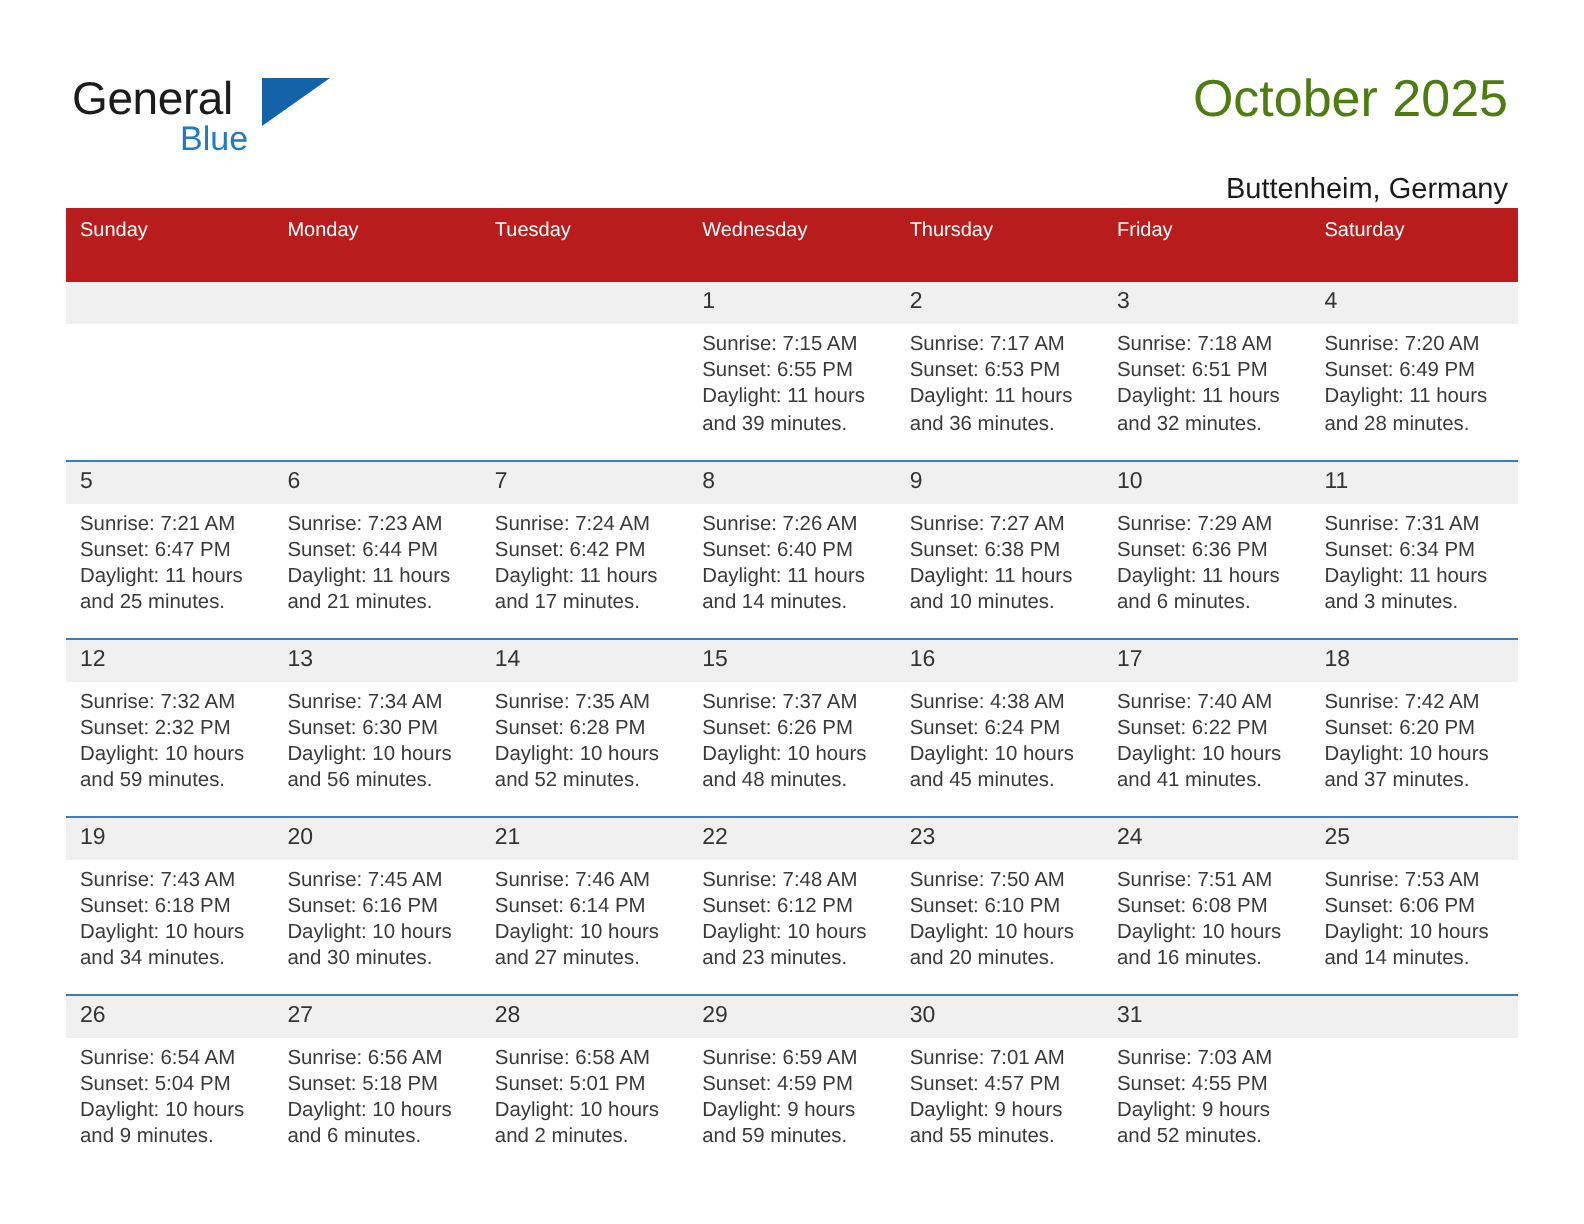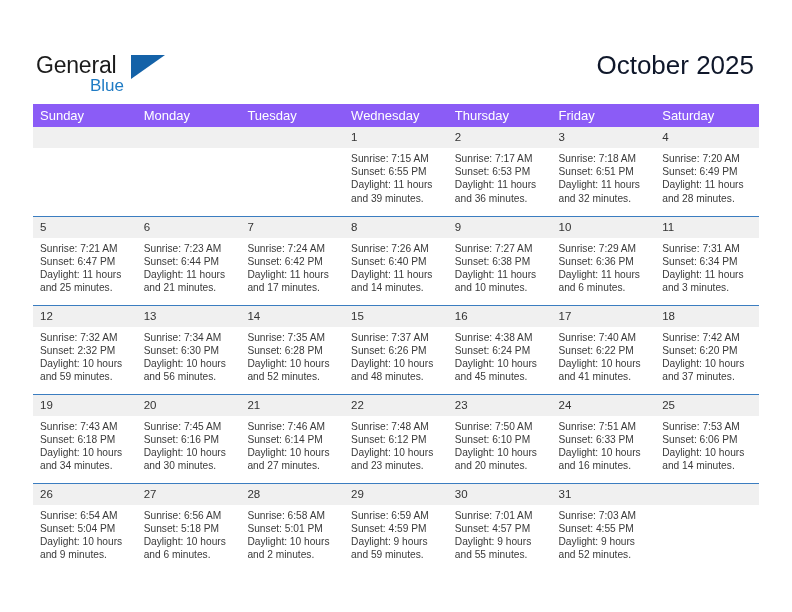--- a/index.html
+++ b/index.html
@@ -7,21 +7,21 @@
     width: 792px;
     height: 612px;
     background: #ffffff;
     font-family: "Liberation Sans", sans-serif;
   }
   body { position: relative; overflow: hidden; }
 
   
   .header {
     position: absolute;
-    left: 0; top: 16px;
+    left: 0; top: 0;
     width: 792px;
     height: 103px;
   }
   .logo {
     position: absolute;
     left: 36px; top: 36px;
     width: 130px; height: 50px;
   }
   .logo-general {
     position: absolute;
@@ -47,47 +47,47 @@
     border-left: 34px solid #1462a8;
     border-bottom: 24px solid transparent;
   }
   .title-block {
     position: absolute;
     right: 38px; top: 32px;
     text-align: right;
   }
   .title-month {
     font-size: 26px;
-    color: #0f172a;
+    color: #4d7c0f;
     line-height: 34px;
     white-space: nowrap;
   }
   .title-location {
     font-size: 14.5px;
     color: #1b1b1b;
     line-height: 22px;
     margin-top: 18px;
     white-space: nowrap;
   }
 
   
   .calendar {
     position: absolute;
     left: 33px; top: 104px;
     width: 726px;
     border-collapse: collapse;
     table-layout: fixed;
   }
   .calendar th {
-    background: #8b5cf6;
+    background: #b91c1c;
     color: #ffffff;
-    font-size: 13px;
+    font-size: 10px;
     font-weight: normal;
     text-align: left;
-    padding: 5px 0 5px 7px;
+    padding: 5px 0 19px 7px;
     height: 19px;
     line-height: 13px;
   }
   .calendar td {
     width: 103.7px;
     height: 89px;
     vertical-align: top;
     padding: 0;
     border-top: 1px solid #3b7dc0;
     background: #ffffff;
@@ -362,21 +362,21 @@
             <p>Sunrise: 7:50 AM</p>
             <p>Sunset: 6:10 PM</p>
             <p>Daylight: 10 hours</p>
             <p>and 20 minutes.</p>
           </div>
         </td>
         <td>
           <span class="day-num">24</span>
           <div class="day-body">
             <p>Sunrise: 7:51 AM</p>
-            <p>Sunset: 6:33 PM</p>
+            <p>Sunset: 6:08 PM</p>
             <p>Daylight: 10 hours</p>
             <p>and 16 minutes.</p>
           </div>
         </td>
         <td>
           <span class="day-num">25</span>
           <div class="day-body">
             <p>Sunrise: 7:53 AM</p>
             <p>Sunset: 6:06 PM</p>
             <p>Daylight: 10 hours</p>

